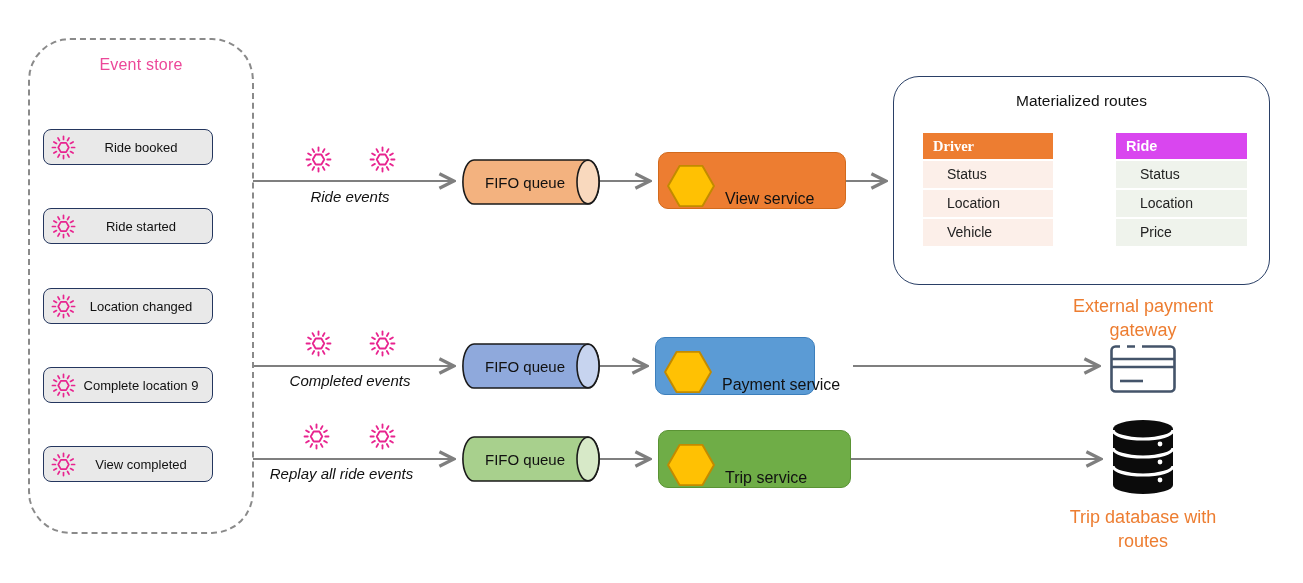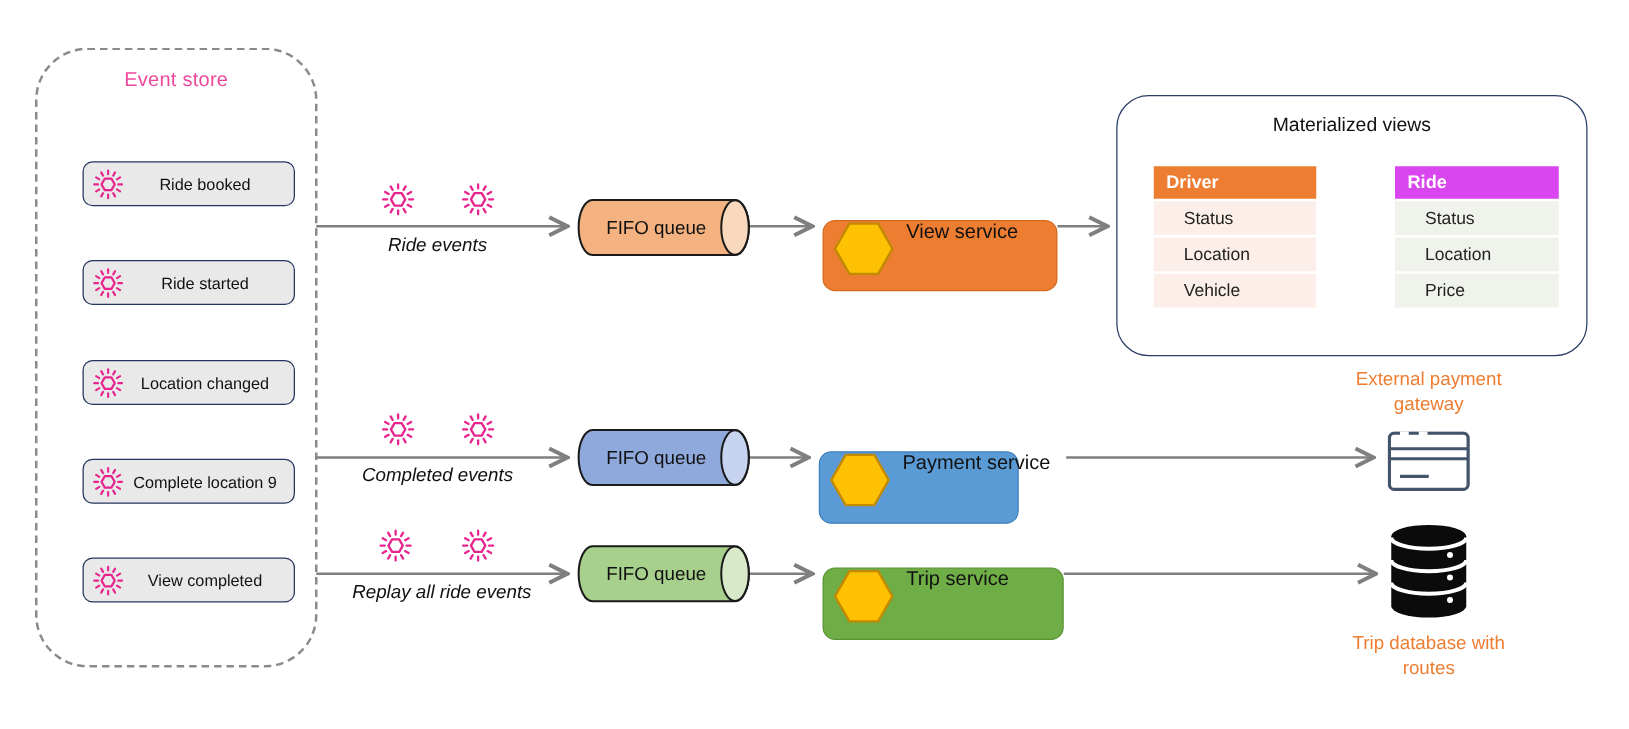--- a/index.html
+++ b/index.html
@@ -11,71 +11,70 @@
   
   #event-store{
     left:28px;top:38px;width:226px;height:496px;
     border:2px dashed #8a8a8a;border-radius:42px;box-sizing:border-box;
   }
   #event-store-title{
     position:absolute;top:16px;left:0;width:100%;text-align:center;
     font-size:16px;color:#ec4899;letter-spacing:.2px;
   }
   .event-box{
-    position:absolute;left:36px;width:170px;height:36px;box-sizing:border-box;
+    position:absolute;left:13px;width:170px;height:36px;box-sizing:border-box;
     background:#E9E9E9;border:1.4px solid #24365E;border-radius:8px;
     display:flex;align-items:center;
   }
   .event-box .sun-sm{width:25px;height:25px;margin-left:7px;flex:0 0 auto;}
   .event-box .ev-label{flex:1;text-align:center;font-size:13px;color:#111;padding-right:6px;}
   
   .flow-label{
     position:absolute;text-align:center;font-style:italic;font-size:15px;color:#111;
   }
   
   .queue{position:absolute;width:140px;height:48px;}
   .queue .q-label{
     position:absolute;left:0;top:0;width:128px;height:100%;
     display:flex;align-items:center;justify-content:center;font-size:15px;color:#111;
   }
   .service{
-    position:absolute;display:flex;align-items:flex-start;box-sizing:border-box;
+    position:absolute;display:flex;align-items:flex-end;box-sizing:border-box;
     border-radius:10px;
-    margin-top:24px;
   }
   .service .hex{width:50px;height:44px;margin-left:7px;flex:0 0 auto;}
   .service .svc-label{font-size:16px;color:#111;margin-left:9px;white-space:nowrap;}
   #service-view{left:658px;top:152px;width:188px;height:57px;background:#ED7D31;border:1.6px solid #D26A1D;}
   #service-payment{left:655px;top:337px;width:160px;height:58px;background:#5B9BD5;border:1.6px solid #3D7FBC;}
   #service-trip{left:658px;top:430px;width:193px;height:58px;background:#6FAD47;border:1.6px solid #5A9334;}
   
   #mv-panel{
     left:893px;top:76px;width:377px;height:209px;box-sizing:border-box;
     border:1.6px solid #2A3F66;border-radius:26px;background:#fff;
   }
   #mv-title{position:absolute;top:15px;left:0;width:100%;text-align:center;font-size:15.5px;color:#111;}
   .mv-table{position:absolute;top:56px;}
   #mv-table-driver{left:29px;width:130px;}
   #mv-table-ride{left:222px;width:131px;}
   .mv-header{
     height:26px;line-height:26px;padding-left:10px;box-sizing:border-box;
     color:#fff;font-weight:bold;font-size:14.5px;
   }
-  #mv-table-driver .mv-header{background:#ED7D31;}
+  #mv-table-driver .mv-header{background:#ED7D31;font-family:Liberation Serif, serif;}
   #mv-table-ride .mv-header{background:#d946ef;}
   .mv-row{
     height:27px;line-height:27px;margin-top:2px;padding-left:24px;box-sizing:border-box;
     font-size:14px;color:#222;
   }
   #mv-table-driver .mv-row{background:#FCEFE9;}
   #mv-table-ride .mv-row{background:#EFF3EC;}
   
   .endpoint-label{
     position:absolute;width:160px;text-align:center;
-    color:#ED7D31;font-size:15px;line-height:1.35;
+    color:#ED7D31;font-size:18px;line-height:1.35;
   }
   #ep-payment-label{left:1063px;top:294px;}
   #ep-trip-label{left:1063px;top:505px;}
   #card-icon{left:1110px;top:345px;}
   #db-icon{left:1112px;top:419px;}
   svg{display:block;}
 </style>
 </head>
 <body>
 
@@ -174,21 +173,21 @@
     </svg>
   <svg class="abs" style="left:303px;top:423px" width="27" height="27" viewBox="0 0 25 25">
       <use href="#sun"></use>
     </svg>
   <svg class="abs" style="left:369px;top:423px" width="27" height="27" viewBox="0 0 25 25">
       <use href="#sun"></use>
     </svg>
 
   <div class="flow-label" style="left:270px;top:188px;width:160px">Ride events</div>
   <div class="flow-label" style="left:265px;top:372px;width:170px">Completed events</div>
-  <div class="flow-label" style="left:256px;top:465px;width:195px">Replay all ride events</div>
+  <div class="flow-label" style="left:244px;top:465px;width:195px">Replay all ride events</div>
 
   <div class="queue" style="left:461px;top:158px">
     <svg width="140" height="48" viewBox="0 0 140 48">
       <path d="M13,2 L127,2 A11,21.8 0 0 1 127,46 L13,46 A11,21.8 0 0 1 13,2 Z" fill="#F3B27F" stroke="#1a1a1a" stroke-width="1.6"></path>
       <ellipse cx="127" cy="24" rx="11" ry="21.8" fill="#F9D9BE" stroke="#1a1a1a" stroke-width="1.6"></ellipse>
     </svg>
     <div class="q-label">FIFO queue</div>
   </div>
   <div class="queue" style="left:461px;top:342px">
     <svg width="140" height="48" viewBox="0 0 140 48">
@@ -218,21 +217,21 @@
     <span class="svc-label">Payment service</span>
   </div>
   <div id="service-trip" class="service">
     <svg class="hex" viewBox="0 0 52 46">
         <use href="#hexbadge"></use>
       </svg>
     <span class="svc-label">Trip service</span>
   </div>
 
   <div id="mv-panel" class="abs">
-    <div id="mv-title">Materialized views</div>
+    <div id="mv-title">Materialized routes</div>
 
     <div class="mv-table" id="mv-table-driver">
       <div class="mv-header">Driver</div>
       <div class="mv-row">Status</div>
       <div class="mv-row">Location</div>
       <div class="mv-row">Vehicle</div>
     </div>
 
     <div class="mv-table" id="mv-table-ride">
       <div class="mv-header">Ride</div>

